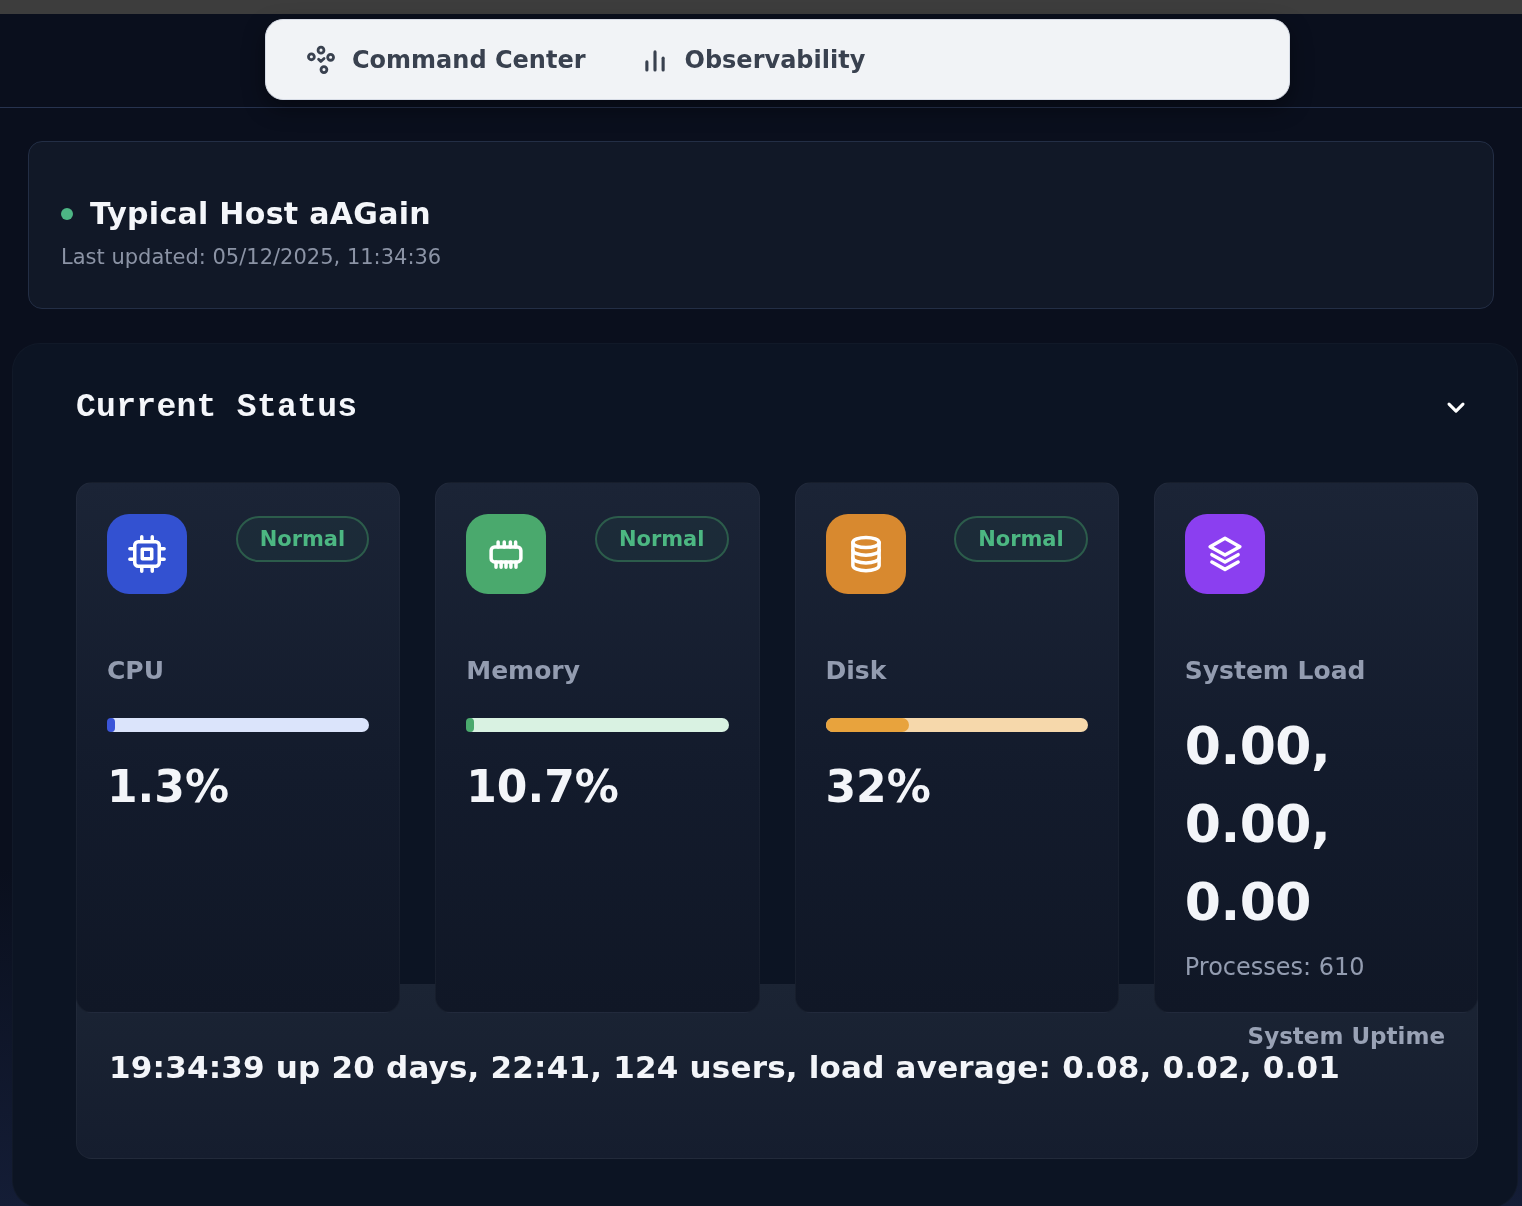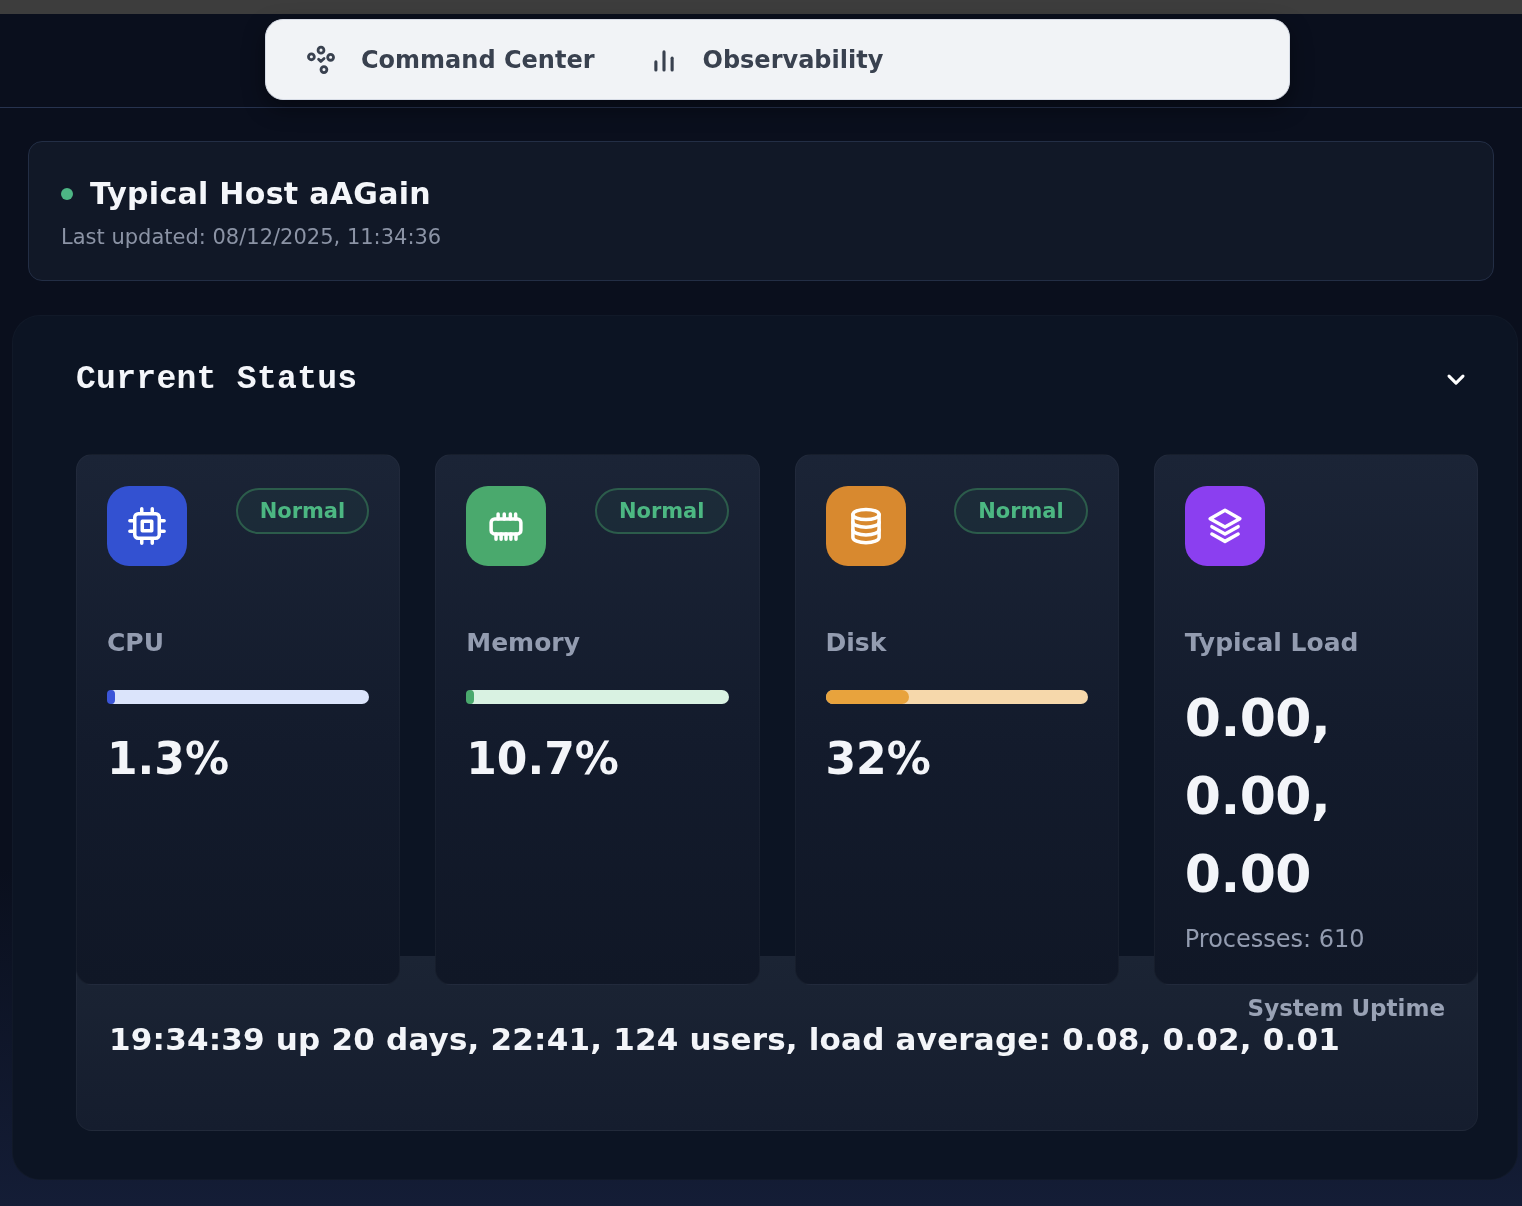--- a/index.html
+++ b/index.html
@@ -10,30 +10,30 @@
     position:relative;
   }
   .chrome-bar { height:14px; background:#3d3d3d; width:100%; }
   .topnav { position:relative; height:94px; border-bottom:1px solid #27334f; }
   .tab-pill {
     position:absolute; left:265px; top:5px; width:1025px; height:81px;
     background:#f1f3f6; border:1px solid #d7dce6; border-radius:18px;
     display:flex; align-items:center; padding:0 12px;
     box-shadow:0 8px 22px rgba(0,0,0,.4);
   }
-  .tab { display:flex; align-items:center; gap:24px; padding:0 27px; height:100%;
+  .tab { display:flex; align-items:center; gap:15px; padding:0 27px; height:100%;
     font-size:24px; font-weight:700; color:#39414f; cursor:pointer; white-space:nowrap; }
   .tab.active {
     height:57px; border-radius:12px; color:#ffffff; padding:0 30px;
   }
   .tab .ticon { display:flex; align-items:center; }
   .host-card {
-    margin:33px 28px 0; height:140px;
+    margin:33px 28px 0; height:168px;
     background:#111827; border:1px solid #232e45; border-radius:14px;
-    padding:34px 32px;
+    padding:54px 32px;
   }
   .host-title-row { display:flex; align-items:center; gap:17px; }
   .host-dot { width:12px; height:12px; border-radius:50%; }
   .host-title { font-size:30px; font-weight:800; color:#f4f6fa; letter-spacing:.3px; }
   .host-sub { margin-top:14px; font-size:21px; color:#8b93a5; }
   .main-panel {
     margin:34px 4px 0 12px; height:865px;
     background:#0c1423; border:1px solid rgba(255,255,255,.025);
     border-radius:28px;
     padding:40px 39px 0 63px;
@@ -105,21 +105,21 @@
     </div>
 
   </div>
 </div>
 
 <div class="host-card">
   <div class="host-title-row">
     <span class="host-dot" style="background-color: rgb(77, 181, 132);"></span>
     <span class="host-title">Typical Host aAGain</span>
   </div>
-  <div class="host-sub">Last updated: 08/12/2025, 11:34:36</div>
+  <div class="host-sub">Last updated: 05/12/2025, 11:34:36</div>
 </div>
 
 <div class="main-panel">
 
   <div class="section-header">
     <span class="section-title">Current Status</span>
     <span class="chevron">
       <svg width="28" height="28" viewBox="0 0 24 24" fill="none" stroke="#ffffff" stroke-width="2.6" stroke-linecap="round" stroke-linejoin="round">
         <path d="M6 9.5l6 6 6-6"></path>
       </svg>
@@ -192,21 +192,21 @@
     <div class="metric-card">
       <div class="icon-row">
         <div class="icon-tile" style="background-color: rgb(139, 63, 240);">
           <svg width="42" height="42" viewBox="0 0 24 24" fill="none" stroke="#ffffff" stroke-width="2" stroke-linecap="round" stroke-linejoin="round">
             <path d="M12 3 3.5 7.8 12 12.6l8.5-4.8L12 3z"></path>
             <path d="M4.5 12.4 12 16.6l7.5-4.2"></path>
             <path d="M4.5 16.6 12 20.8l7.5-4.2"></path>
           </svg>
         </div>
       </div>
-      <div class="metric-label">Typical Load</div>
+      <div class="metric-label">System Load</div>
       <div class="load-value">0.00, 0.00, 0.00</div>
       <div class="processes">Processes: 610</div>
     </div>
 
   </div>
 
   <div class="uptime-card">
     <div class="uptime-label">System Uptime</div>
     <div class="uptime-value">19:34:39 up 20 days, 22:41, 124 users, load average: 0.08, 0.02, 0.01</div>
   </div>

